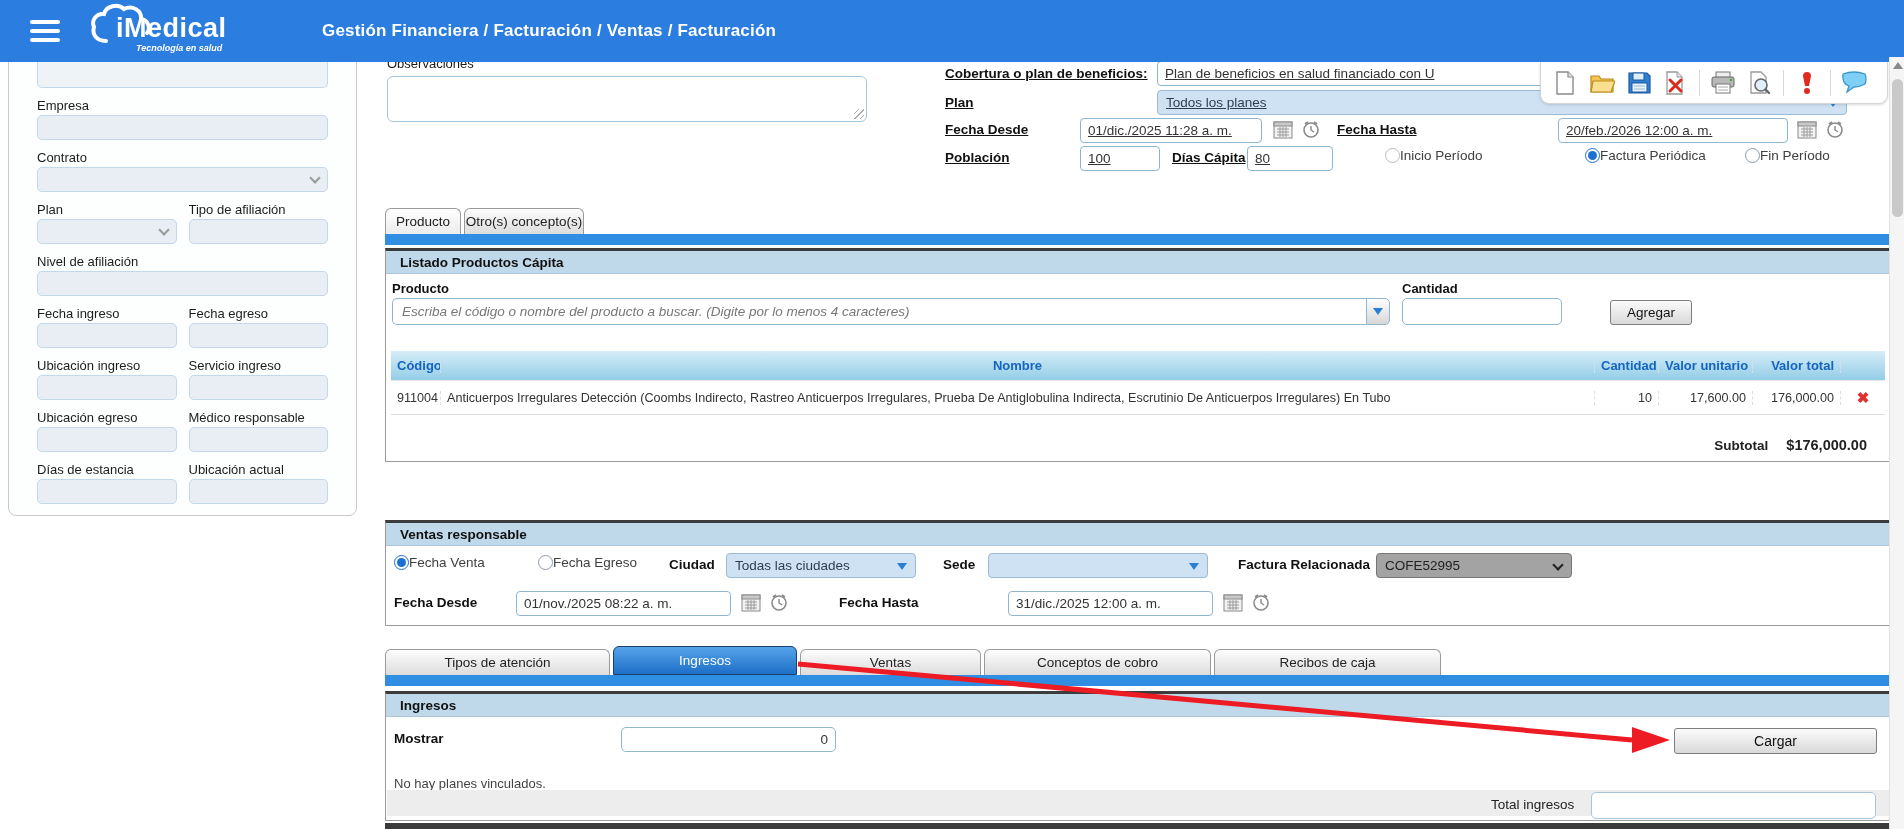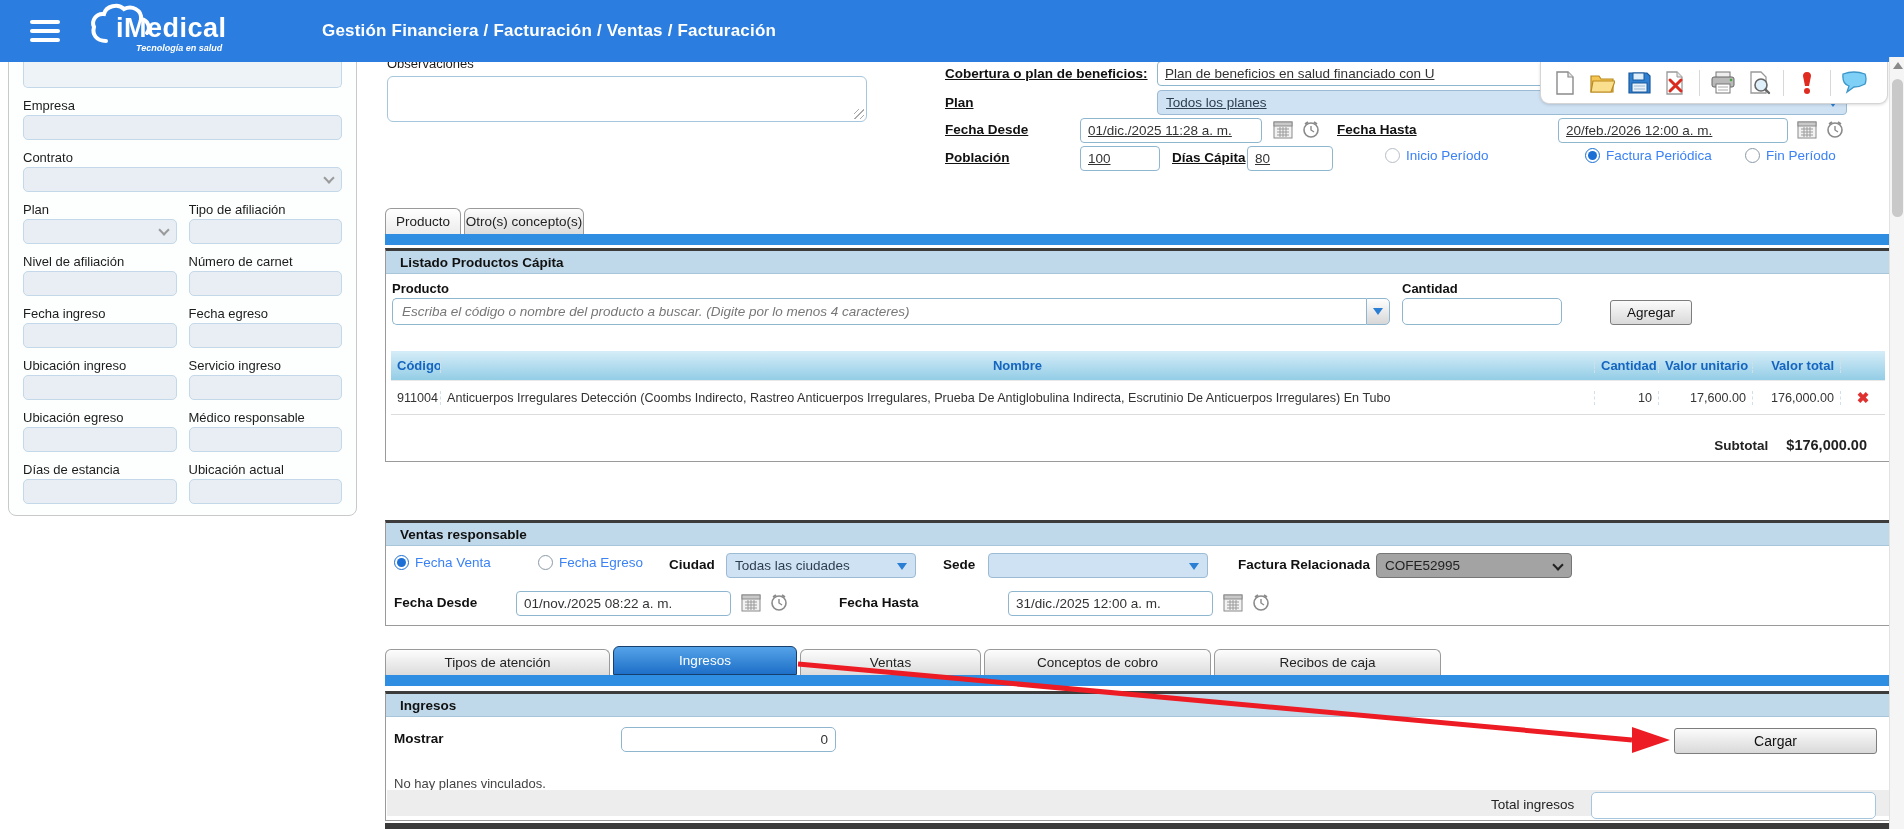--- a/index.html
+++ b/index.html
@@ -16,21 +16,21 @@
   .logo { margin-left:42px; position:relative; width:150px; height:56px; }
   .logo svg { position:absolute; left:-14px; top:-2px; }
   .logo .lg-title { position:absolute; left:14px; top:10px; font-size:27px; font-weight:bold;
     color:#fff; letter-spacing:0.5px; }
   .logo .lg-sub { position:absolute; left:34px; top:40px; font-size:9px; font-style:italic;
     font-weight:bold; color:#fff; }
   .breadcrumb { margin-left:70px; color:#fff; font-size:17px; font-weight:600; letter-spacing:0.2px; }
 
   
   .sidebar { position:absolute; left:8px; top:40px; width:349px; height:476px; z-index:1;
-    background:#fdfefe; border:1px solid #c9c9c9; border-radius:8px; padding:0 14px; }
+    background:#fdfefe; border:1px solid #c9c9c9; border-radius:8px; padding:0 28px; }
   .inp { height:25px; background:#e8eef3; border:1px solid #c3d8e8; border-radius:5px; width:100%; position:relative; }
   .cutinput { margin-top:21px; height:26px; background:#eef3f7; border:1px solid #c3d8e8; border-radius:0 0 5px 5px; border-top:none; }
   .srow { display:flex; gap:12px; }
   .sfield { flex:1; min-width:0; }
   .sfield .lbl { display:block; margin-top:10px; height:17px; font-size:13px; color:#1c1c1c;
     white-space:nowrap; overflow:hidden; }
   .chev-gray { position:absolute; right:8px; top:8px; width:8px; height:8px;
     border-right:2px solid #9a9a9a; border-bottom:2px solid #9a9a9a; transform:rotate(45deg); margin-top:-2px; }
 
   
@@ -39,21 +39,21 @@
     font-size:13.5px; padding:0 7px; color:#333; font-family:"Liberation Sans",sans-serif; }
   .bluesel { background:#cfe2f4; border:1px solid #9bbad4; border-radius:4px; height:25px;
     display:flex; align-items:center; padding:0 8px; color:#2d3e50; font-size:13.5px; position:relative; }
   .bluesel .tri { position:absolute; right:8px; top:9px; width:0; height:0;
     border-left:5px solid transparent; border-right:5px solid transparent; border-top:7px solid #2a7fd4; }
   .radio { width:15px; height:15px; border:1px solid #8a9aa8; border-radius:50%; background:#fff;
     display:inline-block; flex:none; }
   .radio.sel { border:1px solid #1c6fd4; }
   .radio.sel::after { content:""; display:block; width:9px; height:9px; margin:2px;
     border-radius:50%; background:#1c6fd4; }
-  .radwrap { display:flex; align-items:center; gap:6px; position:absolute; font-size:13.5px; color:#3b82f6; }
+  .radwrap { display:flex; align-items:center; position:absolute; font-size:13.5px; color:#404040; }
   .icon16 { display:inline-block; vertical-align:middle; }
 
   
   .obs-label { position:absolute; left:387px; top:56px; font-size:13px; color:#1c1c1c; z-index:2; }
   .obs-ta { position:absolute; left:387px; top:76px; width:480px; height:46px; background:#fff;
     border:1px solid #a5c6dd; border-radius:6px; }
   .obs-ta .grip { position:absolute; right:2px; bottom:2px; width:10px; height:10px;
     background:repeating-linear-gradient(135deg, transparent 0 3px, #aaa 3px 4px); }
 
   
@@ -189,24 +189,20 @@
         <span class="lbl">Tipo de afiliación</span>
         <div class="inp"></div>
       </div>
     </div>
 
     <div class="srow">
       <div class="sfield">
         <span class="lbl">Nivel de afiliación</span>
         <div class="inp"></div>
       </div>
-      <div class="sfield">
-        <span class="lbl">Número de carnet</span>
-        <div class="inp"></div>
-      </div>
     </div>
 
     <div class="srow">
       <div class="sfield">
         <span class="lbl">Fecha ingreso</span>
         <div class="inp"></div>
       </div>
       <div class="sfield">
         <span class="lbl">Fecha egreso</span>
         <div class="inp"></div>

